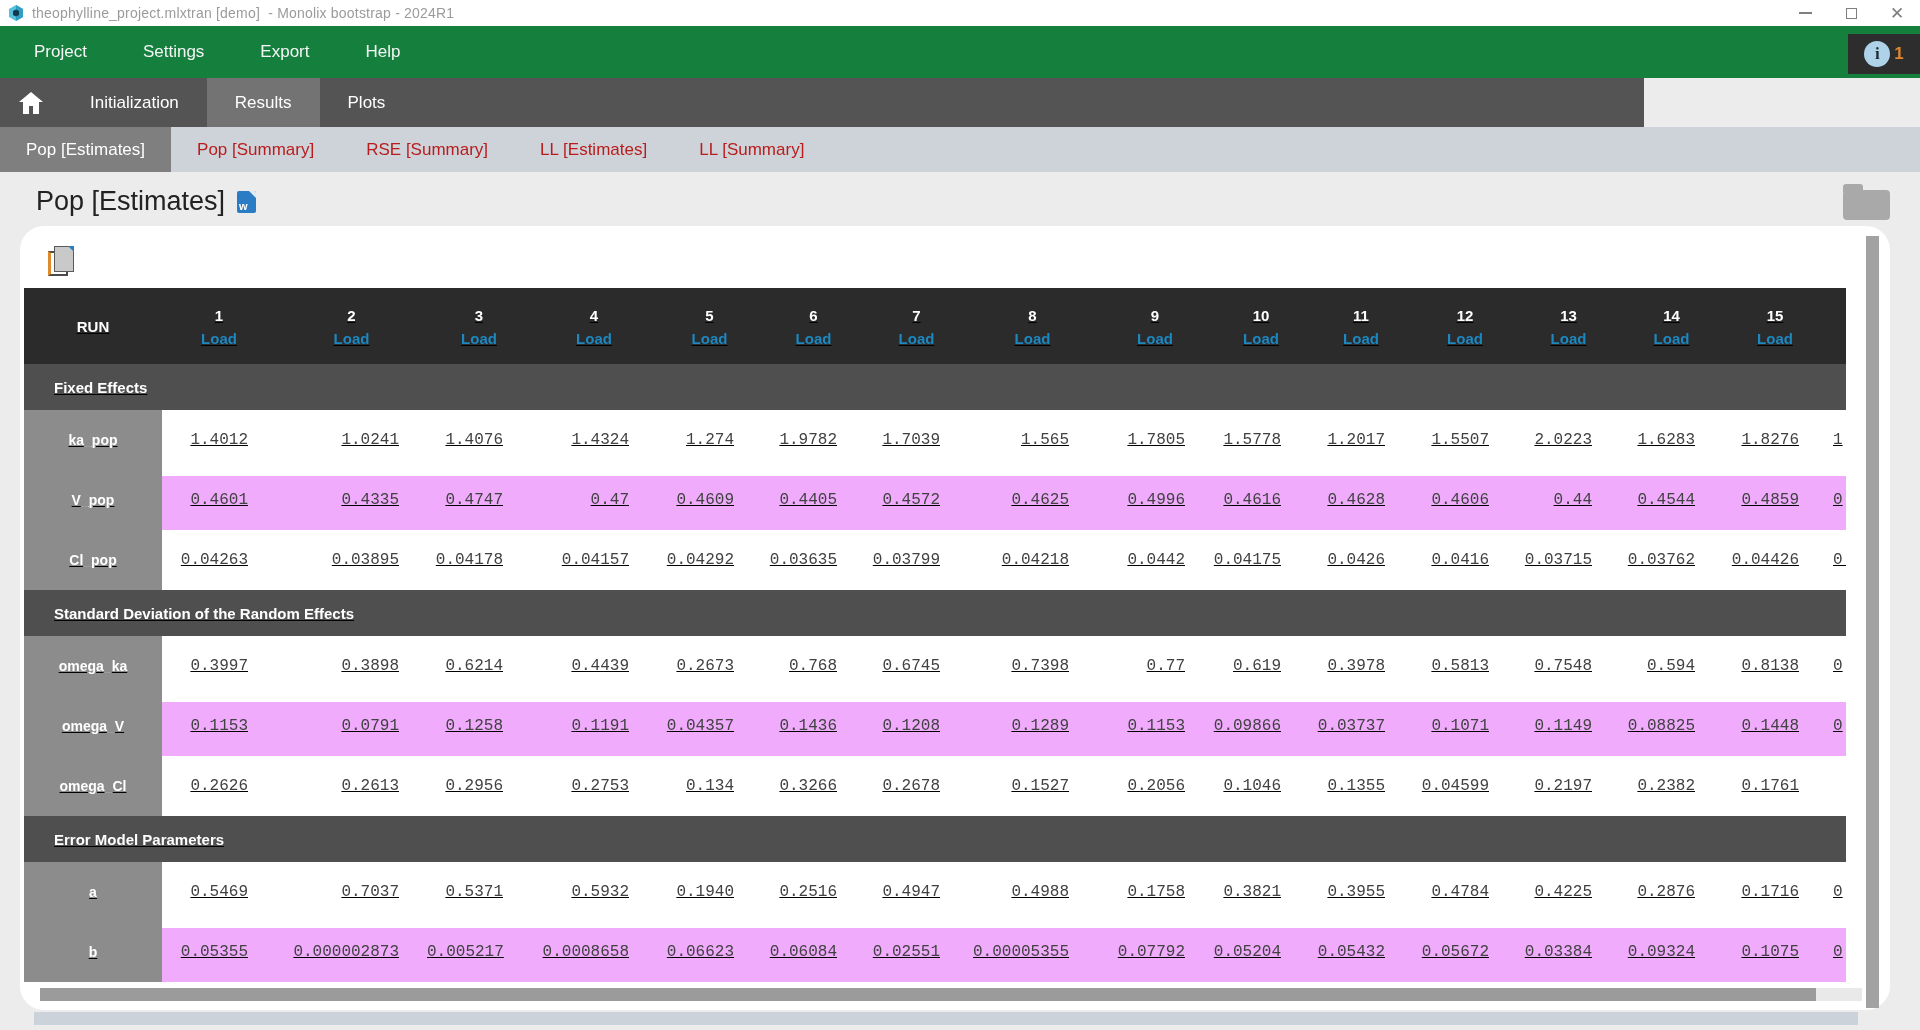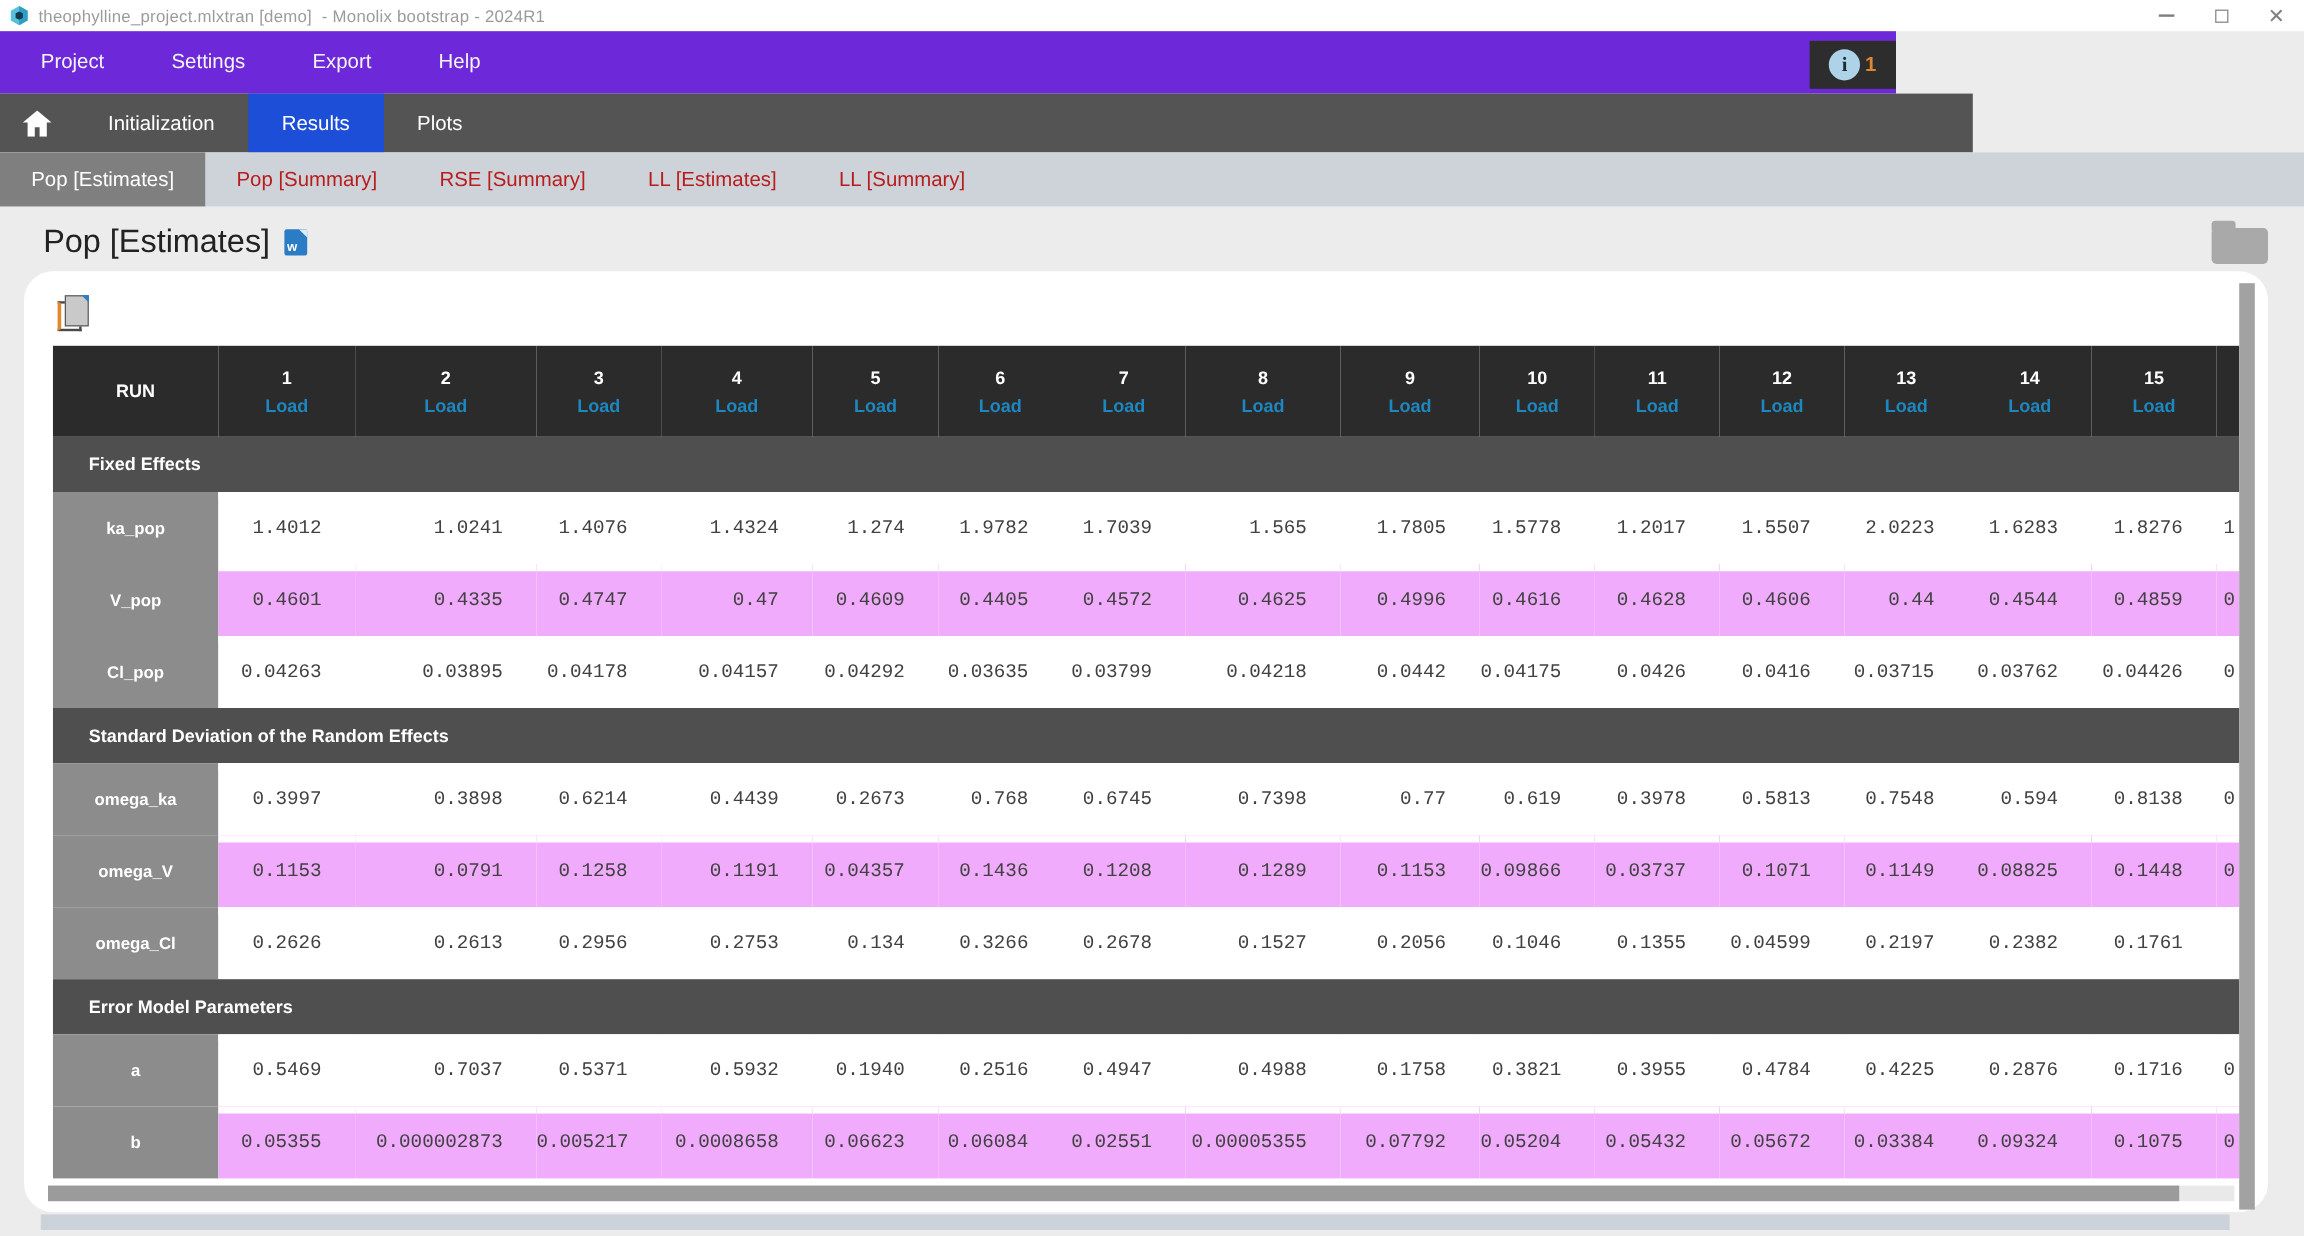--- a/index.html
+++ b/index.html
@@ -16,32 +16,32 @@
   .app-logo { width:16px; height:16px; margin-left:8px; display:block; }
   .titlebar-text { margin-left:8px; font-size:14px; color:#9b9b9b; letter-spacing:.2px; white-space:pre; }
   .win-controls { position:absolute; right:0; top:0; height:26px; display:flex; align-items:center; }
   .win-btn { width:46px; height:26px; display:flex; align-items:center; justify-content:center; color:#7f7f7f; font-size:14px; cursor:default; }
   .win-btn .min-glyph { display:block; width:13px; height:0; border-bottom:2px solid #7f7f7f; }
   .win-btn .restore-glyph { position:relative; width:11px; height:11px; border:1.5px solid #7f7f7f; background:#fff; }
   .win-btn .restore-glyph::before { content:""; position:absolute; left:2px; top:-5px; width:11px; height:11px; border:1.5px solid #7f7f7f; z-index:-1; }
   .win-btn .close-glyph { font-size:17px; line-height:1; color:#7f7f7f; }
 
   
-  .menubar { position:absolute; left:0; top:26px; width:1580px; height:52px; background:#6d28d9; display:flex; align-items:center; }
+  .menubar { position:absolute; left:0; top:26px; width:1920px; height:52px; background:#15803d; display:flex; align-items:center; }
   .menu-item { color:#f5f5f5; font-size:17px; margin-right:56px; cursor:default; }
   .menu-item:first-child { margin-left:34px; }
   .menu-right { position:absolute; right:0; top:8px; height:40px; min-width:72px; background:#2d2d2d; display:flex; align-items:center; justify-content:center; gap:4px; padding:0 10px; }
   .info-circle { width:26px; height:26px; border-radius:50%; background:#aed3e8; color:#1d2b33; font-weight:bold; font-size:17px; display:flex; align-items:center; justify-content:center; font-family:"Liberation Serif", serif; }
   .notif-count { color:#de8630; font-size:17px; font-weight:bold; }
 
   
   .navtabs { position:absolute; left:0; top:78px; width:1644px; height:49px; background:#545454; display:flex; align-items:stretch; }
   .home-tab { width:62px; display:flex; align-items:center; justify-content:center; }
   .nav-tab { display:flex; align-items:center; padding:0 28px; color:#ffffff; font-size:17px; cursor:default; }
-  .nav-tab.active { background:#1d4ed8; }
+  .nav-tab.active { background:#737373; }
 
   
   .subtabs { position:absolute; left:0; top:127px; width:1920px; height:45px; background:#ced3da; display:flex; align-items:stretch; }
   .sub-tab { display:flex; align-items:center; padding:0 26px; color:#b91c1c; font-size:17px; cursor:default; }
   .sub-tab.active { background:#7f7f7f; color:#ffffff; }
 
   
   .page-title-row { position:absolute; left:36px; top:186px; display:flex; align-items:center; gap:12px; }
   .page-title { font-size:27px; color:#222222; }
   .word-icon { position:relative; width:19px; height:22px; background:#2a7cc4; border-radius:2px; overflow:hidden; }
@@ -52,21 +52,21 @@
   .folder-icon::before { content:""; position:absolute; left:0; top:-6px; width:20px; height:8px; background:#a9a9a9; border-radius:3px 3px 0 0; }
 
   .card { position:absolute; left:20px; top:226px; width:1870px; height:784px; background:#ffffff; border-radius:24px; }
 
   .copy-icon { position:absolute; left:28px; top:20px; width:27px; height:31px; }
   .copy-icon .sheet-back { position:absolute; left:0; top:5px; width:20px; height:25px; background:#fdfdfd; border:2px solid #4a4a4a; border-left:3px solid #e08a2e; }
   .copy-icon .sheet-front { position:absolute; left:6px; top:0; width:20px; height:26px; background:#c9c9c9; border:1px solid #5a5a5a; }
   .copy-icon .sheet-front::after { content:""; position:absolute; right:-1px; top:-1px; border-style:solid; border-width:0 6px 6px 0; border-color:transparent #2a7cc4 transparent transparent; }
 
   
-  .table-wrap { position:absolute; left:24px; top:62px; width:1822px; height:696px; overflow:hidden; }
+  .table-wrap { position:absolute; left:4px; top:62px; width:1822px; height:696px; overflow:hidden;text-decoration:underline; }
   table.data-table { table-layout:fixed; width:1907px; border-collapse:separate; border-spacing:0; }
   .data-table thead tr { height:76px; }
   .data-table th { background:#2b2b2b; vertical-align:middle; }
   .th-run { color:#ffffff; font-size:15px; font-weight:bold; text-align:center; }
   .hnum { color:#ffffff; font-size:15px; font-weight:bold; text-align:center; line-height:1.6; }
   .hload { color:#1d87c0; font-size:15px; font-weight:bold; text-align:center; line-height:1.4; cursor:pointer; }
   tr.section-row { height:46px; }
   tr.section-row td { background:#4f4f4f; color:#ffffff; font-size:15px; font-weight:bold; padding-left:30px; vertical-align:middle; }
   tr.data-row { height:60px; }
   td.rowlabel { background:#8c8c8c; color:#ffffff; font-size:14px; font-weight:bold; text-align:center; vertical-align:middle; }

